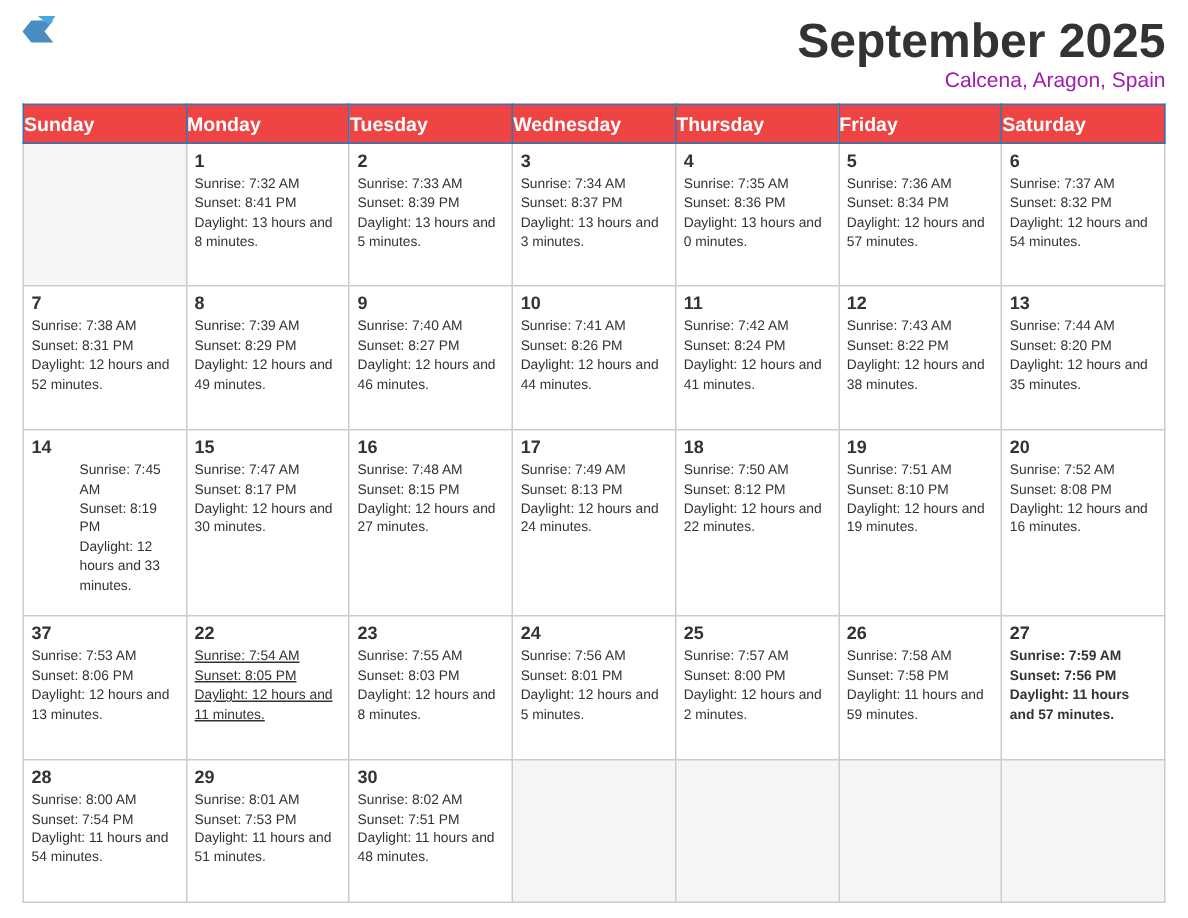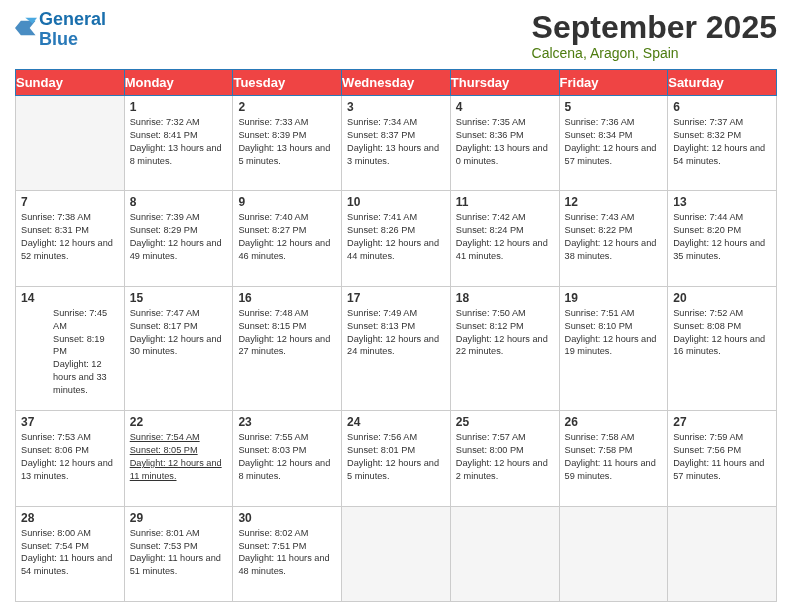--- a/index.html
+++ b/index.html
@@ -35,31 +35,31 @@
       line-height: 1.1;
     }
     .logo-text span {
       color: #1a6fad;
     }
     .logo-icon {
       width: 22px;
       height: 22px;
     }
     .title-area {
-      text-align: left;
+      text-align: right;
     }
     .month-title {
       font-size: 32px;
       font-weight: bold;
       color: #333;
       line-height: 1.1;
     }
     .location {
       font-size: 14px;
-      color: #4d7c0f;
+      color: #a21caf;
     }
     .calendar {
       flex: 1;
       border: 1px solid #ccc;
       border-collapse: collapse;
       width: 100%;
       table-layout: fixed;
     }
     .calendar th {
       background: #ef4444;
@@ -99,26 +99,20 @@
 <body>
 
 <div class="page">
   <div class="header">
     <div class="logo">
       <div>
         <svg class="logo-icon" viewBox="0 0 30 28" xmlns="http://www.w3.org/2000/svg">
           <polygon points="8,4 28,4 20,14 28,24 8,24 0,14" fill="#2979b8" opacity="0.85"></polygon>
           <polygon points="14,0 30,0 24,8" fill="#4aa8e0"></polygon>
         </svg>
-      </div>
-      <div>
-        <div class="logo-text">
-          <span>General</span><br>
-          <span style="color:#2979b8;">Blue</span>
-        </div>
       </div>
     </div>
     <div class="title-area">
       <div class="month-title">September 2025</div>
       <div class="location">Calcena, Aragon, Spain</div>
     </div>
   </div>
 
   <table class="calendar">
     <thead>
@@ -292,21 +286,21 @@
 Daylight: 12 hours and 2 minutes.</div>
           </td>
           <td>
             <span class="day-num">26</span>
             <div class="day-info" style="white-space: pre-line;">Sunrise: 7:58 AM
 Sunset: 7:58 PM
 Daylight: 11 hours and 59 minutes.</div>
           </td>
           <td>
             <span class="day-num">27</span>
-            <div class="day-info" style="white-space: pre-line;">Sunrise: 7:59 AM
+            <div class="day-info" style="white-space: pre-line; font-weight: bold;">Sunrise: 7:59 AM
 Sunset: 7:56 PM
 Daylight: 11 hours and 57 minutes.</div>
           </td>
         </tr>
         <tr>
           <td>
             <span class="day-num">28</span>
             <div class="day-info" style="white-space: pre-line;">Sunrise: 8:00 AM
 Sunset: 7:54 PM
 Daylight: 11 hours and 54 minutes.</div>

